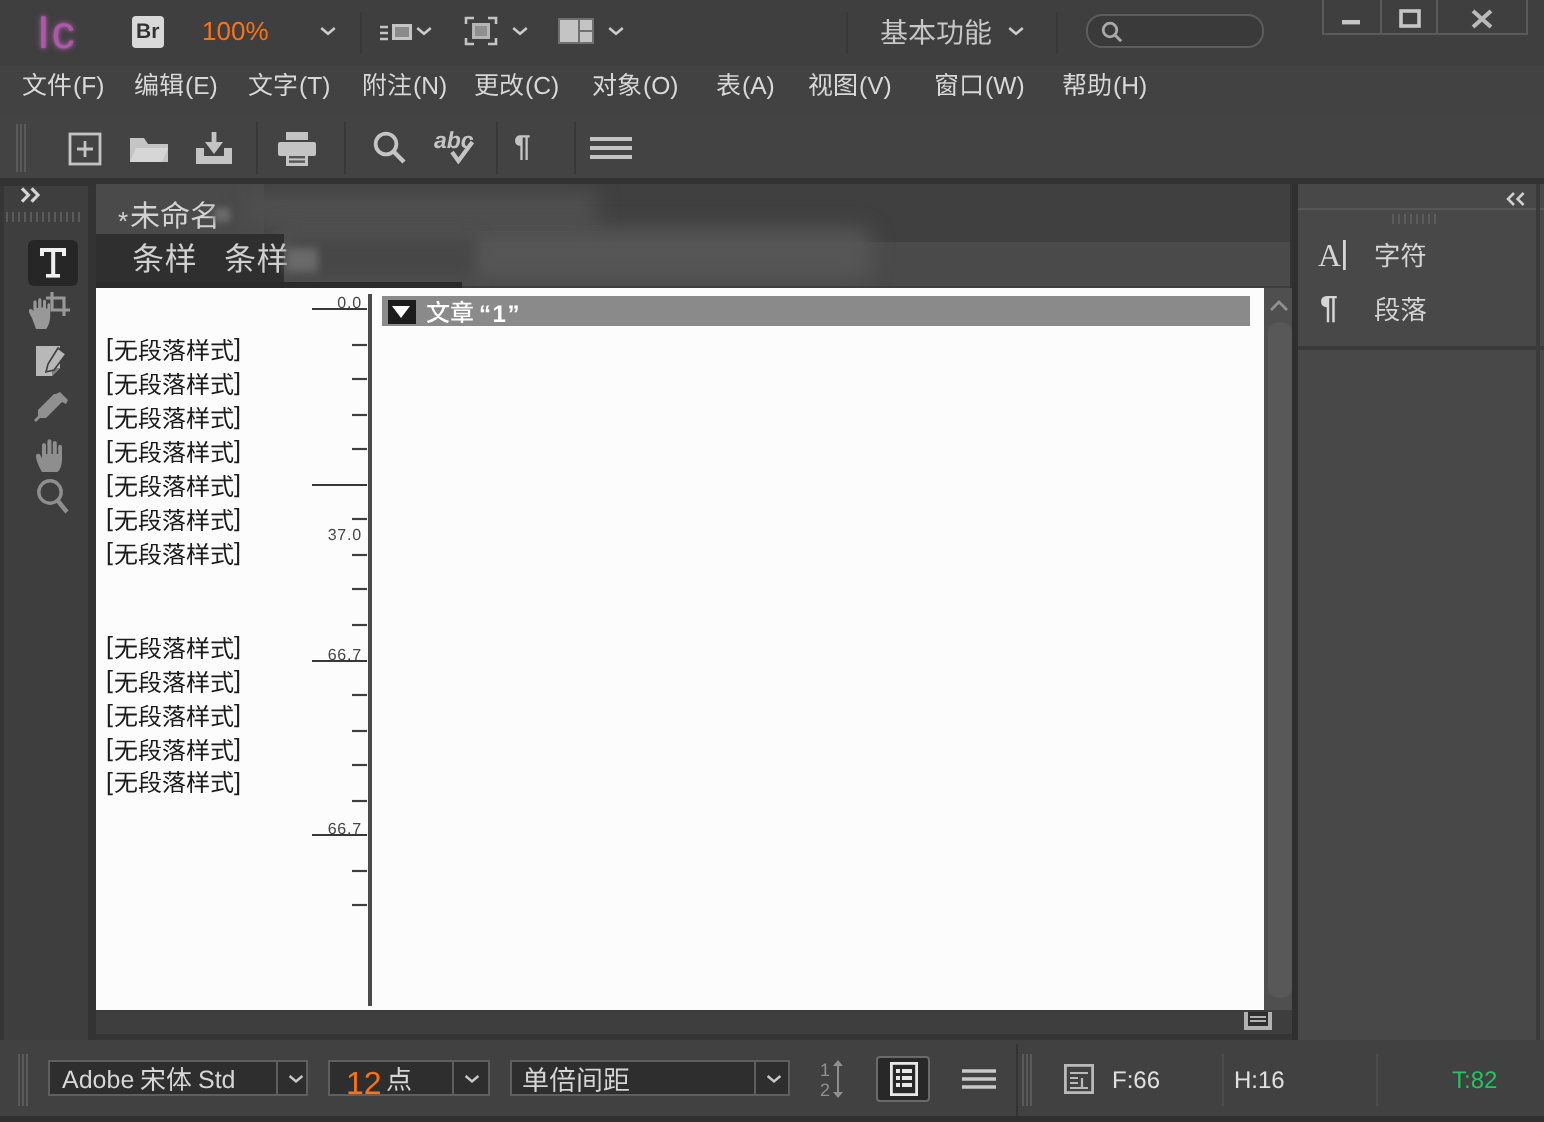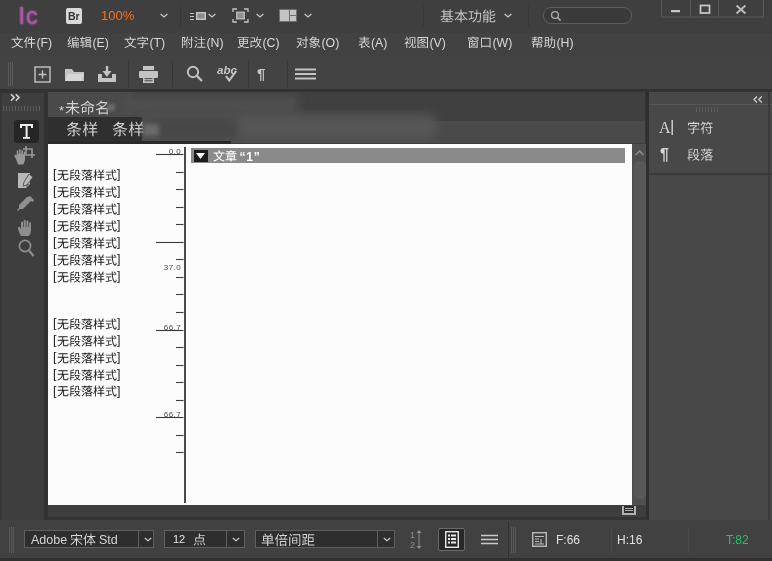--- a/index.html
+++ b/index.html
@@ -415,21 +415,21 @@
 <svg class="cjk " style="left:70px;top:532.8px" width="26.0" height="13.78" viewBox="0 0 26.0 13.78" fill="#d6d6d6">
       <path transform="translate(0.00,11.44) scale(0.1300,-0.1300)" d="M7 44H92V37H7ZM46 60H54V-8H46ZM42 41 49 38Q44 30 38 22Q31 14 24 7Q16 1 9-4Q8-3 7-2Q6 0 5 1Q4 2 3 3Q9 5 15 10Q20 14 25 19Q30 24 35 30Q39 35 42 41ZM57 40Q60 35 65 29Q69 24 75 19Q80 14 85 10Q91 6 97 4Q96 3 95 2Q94 1 93-1Q92-2 91-3Q85 0 80 5Q74 9 69 14Q64 20 59 26Q55 32 51 38ZM8 73H92V51H84V65H16V51H8ZM43 82 51 84Q53 81 54 77Q56 73 57 71L49 68Q48 71 47 75Q45 79 43 82Z"></path>
       <path transform="translate(13.00,11.44) scale(0.1300,-0.1300)" d="M25 84 32 82Q29 73 25 65Q21 57 17 49Q12 42 7 36Q7 37 6 39Q5 40 5 41Q4 43 3 44Q7 49 12 55Q16 61 19 69Q23 76 25 84ZM16 58 23 65 23 65V-8H16ZM58 84H65V-7H58ZM30 64H95V57H30ZM42 17H82V11H42ZM69 60Q72 51 76 42Q81 34 86 26Q92 19 97 14Q96 13 94 12Q93 10 92 8Q86 14 80 22Q75 30 71 39Q66 49 63 58ZM55 61 60 59Q57 49 53 39Q48 30 43 22Q37 14 31 8Q31 9 30 10Q29 11 28 12Q27 13 26 14Q32 19 37 26Q43 33 47 42Q52 51 55 61Z"></path>
     </svg>
 <div class="t" style="left:99px;top:533px;font-size:12.5px;color:#d6d6d6;">Std</div>
 <div class="r" style="left:164px;top:530px;width:81px;height:18px;background:#2e2e2e;border:1px solid #5f5f5f;"></div>
 <div class="r" style="left:226px;top:531px;width:1px;height:16px;background:#5f5f5f;"></div>
 <svg class="abs" style="left:231px;top:535.5px" width="10" height="8" viewBox="0 0 10 8">
       <path d="M1.7999999999999998 2 L5 4.7 L8.2 2" fill="none" stroke="#c9c9c9" stroke-width="1.2"></path>
     </svg>
-<div class="t" style="left:173px;top:533px;font-size:11px;color:#e5e5e5;">12</div>
+<div class="t" style="left:173px;top:533px;font-size:16px;color:#f97316;">12</div>
 <svg class="cjk " style="left:193px;top:532.8px" width="13.0" height="13.78" viewBox="0 0 13.0 13.78" fill="#d6d6d6">
       <path transform="translate(0.00,11.44) scale(0.1300,-0.1300)" d="M45 84H53V50H45ZM24 46V29H76V46ZM17 54H84V22H17ZM49 73H91V66H49ZM34 13 41 13Q42 10 42 7Q43 3 43 0Q44-4 44-6L36-7Q36-5 36-1Q36 2 35 6Q35 10 34 13ZM55 13 61 14Q63 11 65 8Q66 4 67 1Q68-3 69-5L62-7Q61-4 60-1Q59 2 58 6Q56 10 55 13ZM75 14 82 16Q84 13 87 9Q90 6 92 2Q94-1 95-4L88-7Q87-4 85-1Q83 3 80 7Q78 10 75 14ZM18 15 25 14Q22 8 19 2Q15-4 11-8L4-5Q8-1 12 4Q15 10 18 15Z"></path>
     </svg>
 <div class="r" style="left:255px;top:530px;width:140px;height:18px;background:#2e2e2e;border:1px solid #5f5f5f;"></div>
 <div class="r" style="left:377px;top:531px;width:1px;height:16px;background:#5f5f5f;"></div>
 <svg class="abs" style="left:382px;top:535.5px" width="10" height="8" viewBox="0 0 10 8">
       <path d="M1.7999999999999998 2 L5 4.7 L8.2 2" fill="none" stroke="#c9c9c9" stroke-width="1.2"></path>
     </svg>
 <svg class="cjk " style="left:261px;top:532.8px" width="54.0" height="14.31" viewBox="0 0 54.0 14.31" fill="#d6d6d6">
       <path transform="translate(0.00,11.88) scale(0.1350,-0.1350)" d="M46 63H54V-8H46ZM22 44V33H78V44ZM22 60V50H78V60ZM15 67H86V27H15ZM5 17H95V10H5ZM24 81 30 84Q33 80 36 76Q39 72 41 69L34 65Q33 68 30 73Q27 77 24 81ZM71 84 79 81Q76 76 73 71Q69 66 66 63L60 65Q62 68 64 71Q66 74 68 77Q70 81 71 84Z"></path>

